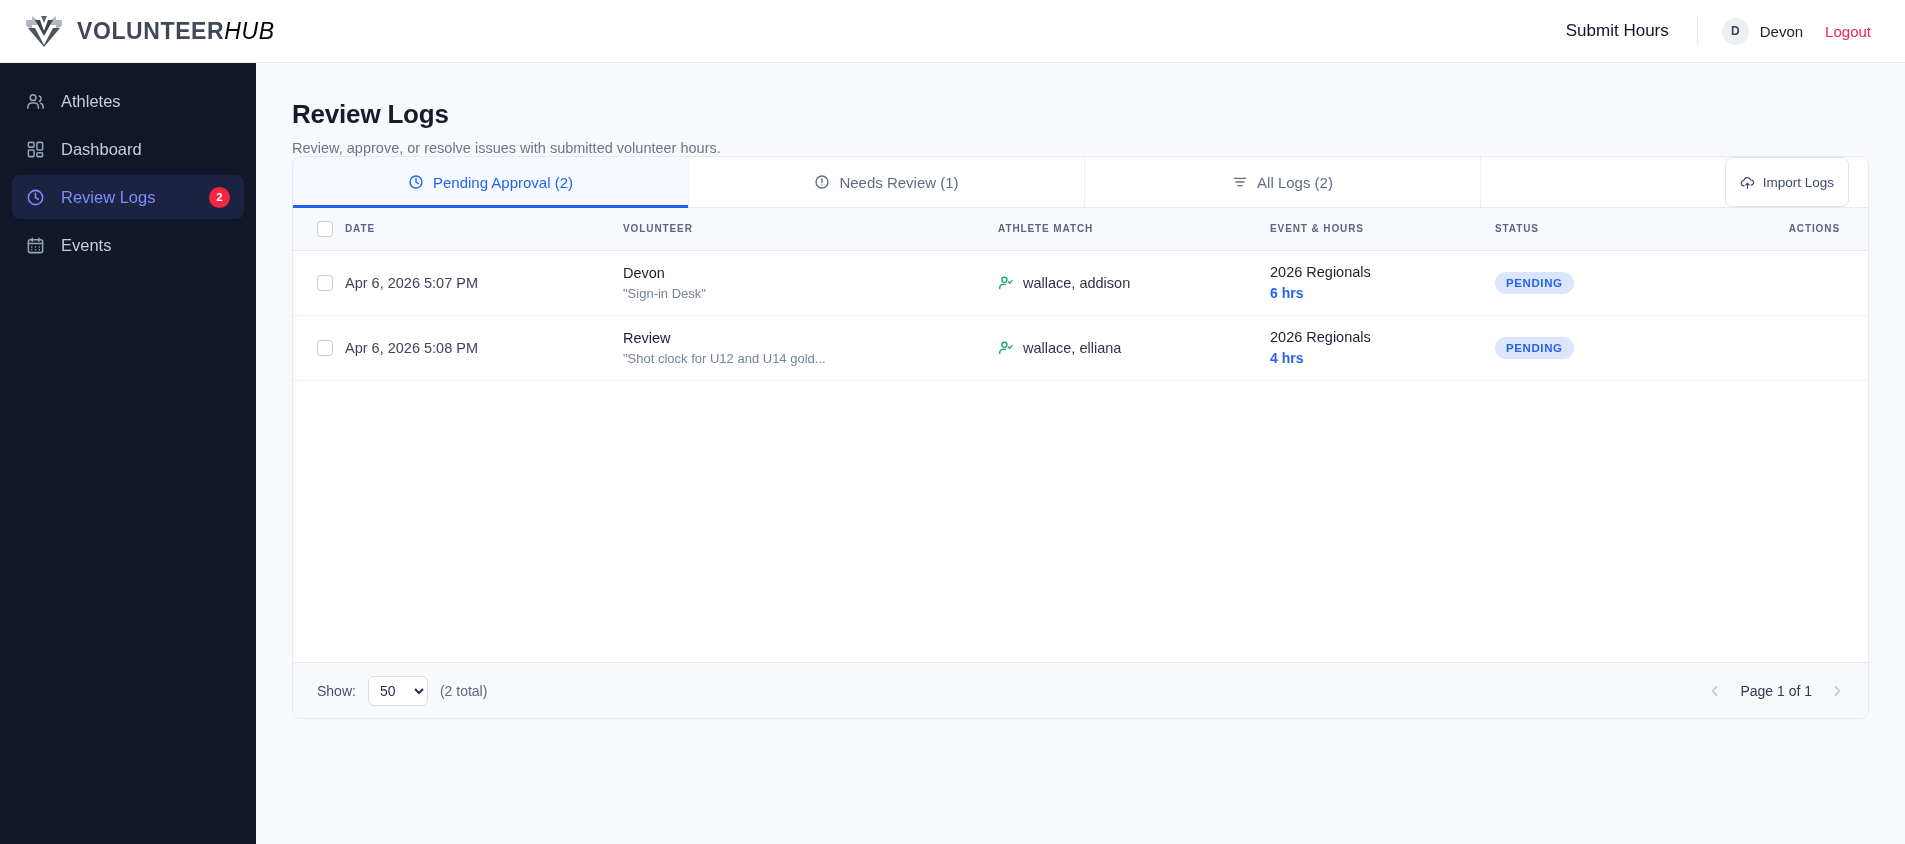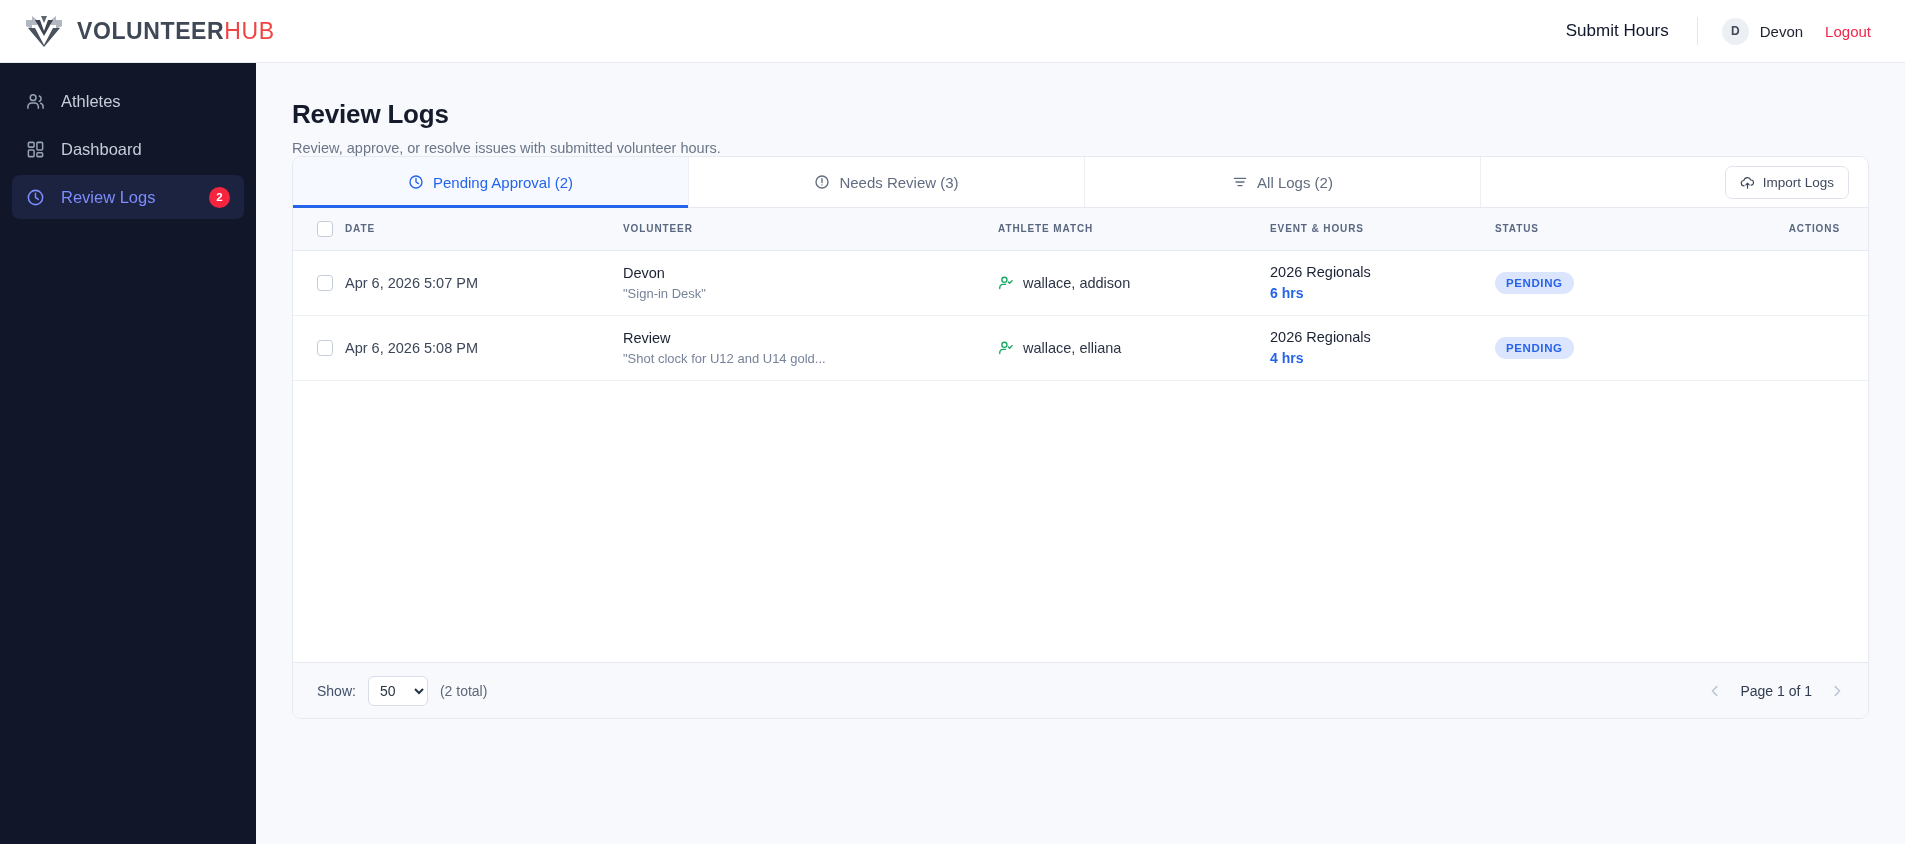--- a/index.html
+++ b/index.html
@@ -17,21 +17,21 @@
     background: #ffffff;
     border-bottom: 1px solid #e8ebf0;
     display: flex; align-items: center; justify-content: space-between;
     padding: 0 34px 0 24px;
     position: relative; z-index: 5;
   }
   .brand { display: flex; align-items: center; gap: 13px; }
   .brand-mark { width: 40px; height: 34px; display: block; }
   .brand-text { font-size: 23px; font-weight: bold; letter-spacing: 0.6px; }
   .brand-text .t1 { color: #3f4856; }
-  .brand-text .t2 { color: #ef4444; font-weight: normal; }
+  .brand-text .t2 { color: #000000; font-weight: normal; font-style: italic; }
   .topbar-right { display: flex; align-items: center; gap: 0; }
   .submit-hours {
     font-size: 17px; color: #0f172a; padding: 0 28px 0 0; cursor: pointer;
   }
   .vsep { width: 1px; height: 28px; background: #e2e6ec; }
   .user-chip { display: flex; align-items: center; gap: 11px; padding: 0 22px 0 24px; cursor: pointer; }
   .avatar {
     width: 27px; height: 27px; border-radius: 50%;
     background: #eceff4; color: #3f4856;
     font-size: 12px; font-weight: bold;
@@ -90,21 +90,21 @@
     font-size: 15px; color: #616c80; cursor: pointer;
     border-right: 1px solid #eceff4;
     position: relative;
   }
   .tab .ticon { width: 16px; height: 16px; display: block; }
   .tab.active { color: #2563eb; background: #f6f9ff; font-weight: 500; }
   .tab.active::after {
     content: ""; position: absolute; left: 0; right: 0; bottom: -1px;
     height: 3px; background: #2563eb;
   }
-  .tabs-spacer { flex: 1; display: flex; align-items: center; justify-content: flex-end; padding-right: 19px; }
+  .tabs-spacer { flex: 1; display: flex; justify-content: flex-end; padding-right: 19px; }
   .import-btn {
     display: flex; align-items: center; gap: 8px;
     border: 1px solid #dfe4ec; border-radius: 7px;
     background: #fff; color: #3f4a5e;
     font-size: 13.5px; font-weight: 500;
     padding: 8px 14px; cursor: pointer;
   }
   .import-btn .ticon { width: 15px; height: 15px; }
 
   
@@ -221,20 +221,28 @@
 
       <div class="nav-item active">
         <svg class="nicon" viewBox="0 0 20 20" fill="none" stroke="currentColor" stroke-width="1.6" stroke-linecap="round">
           <circle cx="10" cy="10" r="7.5"></circle>
             <path d="M10 5.5V10l3 2"></path>
         </svg>
         <span class="nav-label">Review Logs</span>
         <span class="nav-badge">2</span>
       </div>
 
+      <div class="nav-item">
+        <svg class="nicon" viewBox="0 0 20 20" fill="none" stroke="currentColor" stroke-width="1.6" stroke-linecap="round">
+          <rect x="2.5" y="4" width="15" height="13.5" rx="2"></rect>
+            <path d="M2.5 8h15M6.5 2.5v3M13.5 2.5v3"></path>
+          <path d="M6 11.5h.01M10 11.5h.01M14 11.5h.01M6 14.5h.01M10 14.5h.01M14 14.5h.01"></path>
+        </svg>
+        <span class="nav-label">Events</span>
+      </div>
 
     </div>
 
     <div class="main">
 
       <div class="page-title">Review Logs</div>
       <div class="page-sub">Review, approve, or resolve issues with submitted volunteer hours.</div>
 
       <div class="card">
 
@@ -245,21 +253,21 @@
                 <path d="M10 5.5V10l3 2"></path>
             </svg>
             <span>Pending Approval (2)</span>
           </div>
           <div class="tab">
             <svg class="ticon" viewBox="0 0 20 20" fill="none" stroke="currentColor" stroke-width="1.7" stroke-linecap="round">
               <circle cx="10" cy="10" r="7.5"></circle>
                 <path d="M10 6v4.6"></path>
                 <path d="M10 13.6h.01"></path>
             </svg>
-            <span>Needs Review (3)</span>
+            <span>Needs Review (1)</span>
           </div>
           <div class="tab">
             <svg class="ticon" viewBox="0 0 20 20" fill="none" stroke="currentColor" stroke-width="1.7" stroke-linecap="round">
               <path d="M3 5.5h14M5 10h10M7.5 14.5h5"></path>
             </svg>
             <span>All Logs (2)</span>
           </div>
           <div class="tabs-spacer">
             <div class="import-btn">
               <svg class="ticon" viewBox="0 0 20 20" fill="none" stroke="currentColor" stroke-width="1.6" stroke-linecap="round" stroke-linejoin="round">

